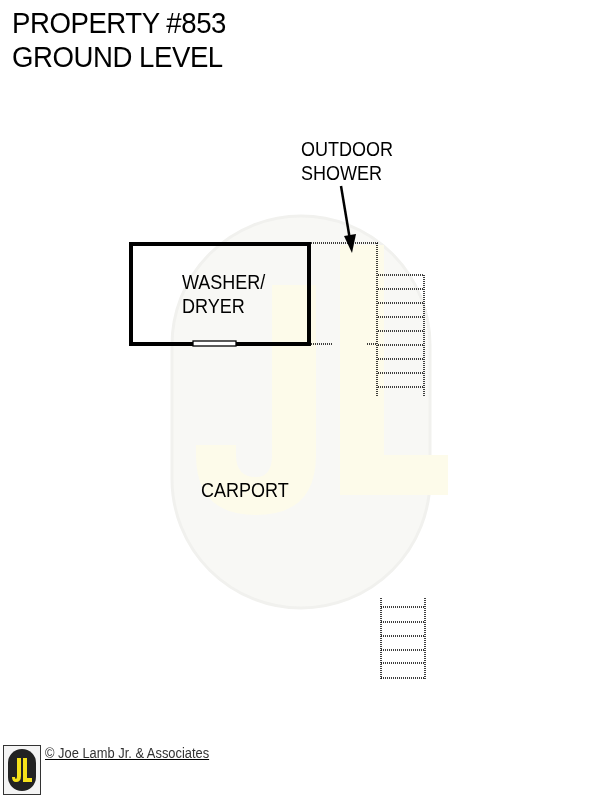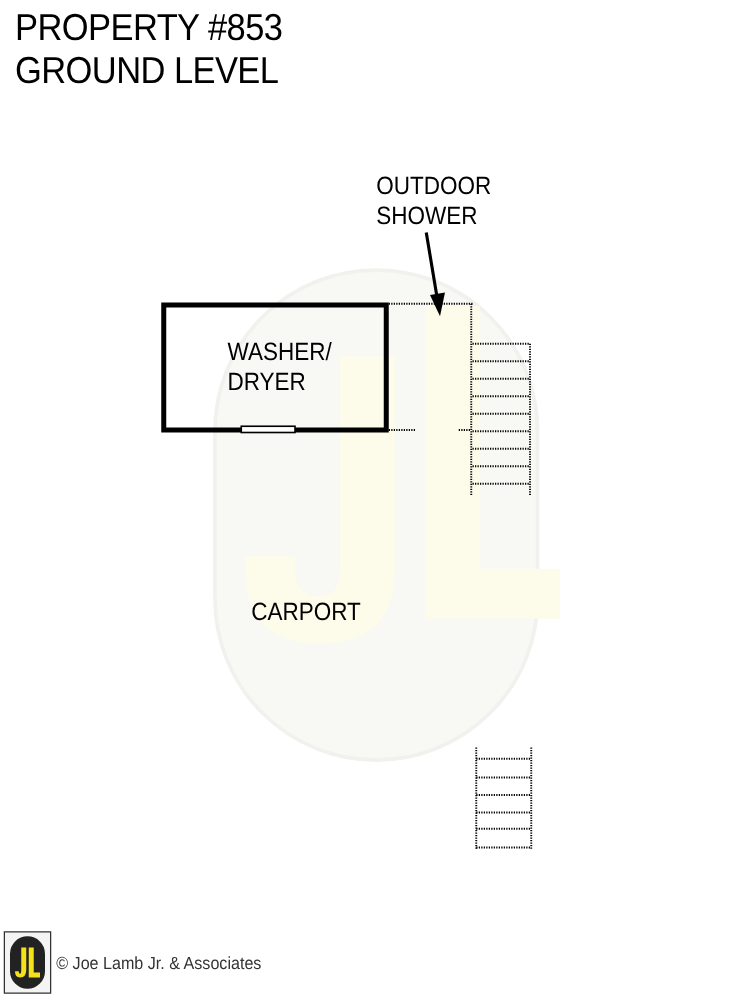--- a/index.html
+++ b/index.html
@@ -4,21 +4,21 @@
   <style>
     html, body { margin: 0; padding: 0; background: #ffffff; }
     body { width: 600px; height: 800px; position: relative; overflow: hidden;
            font-family: "Liberation Sans", sans-serif; color: #000; }
     .title { position: absolute; left: 12px; top: 6px; font-size: 30px; line-height: 34px;
              letter-spacing: -0.5px; transform: scaleX(0.92); transform-origin: left top; }
     .title div { white-space: nowrap; }
     .label { position: absolute; font-size: 20px; line-height: 24px; white-space: nowrap;
              transform: scaleX(0.9); transform-origin: left top; }
     svg.plan { position: absolute; left: 0; top: 0; }
-    .footer { position: absolute; left: 3px; top: 745px; display: flex; align-items: center; }
+    .footer { position: absolute; left: 3px; top: 745px; display: flex; align-items: flex-start; text-decoration: underline; }
     .logo { width: 38px; height: 50px; border: 1px solid #333; background: #f4f4f4;
             display: flex; align-items: center; justify-content: center; box-sizing: border-box; }
     .copyright { font-size: 14px; color: #333; margin-left: 4px; margin-bottom: 0px; white-space: nowrap;
                  transform: scaleX(0.92); transform-origin: left bottom; }
   </style>
 </head>
 <body>
 
 <div class="title">
   <div>PROPERTY #853</div>

